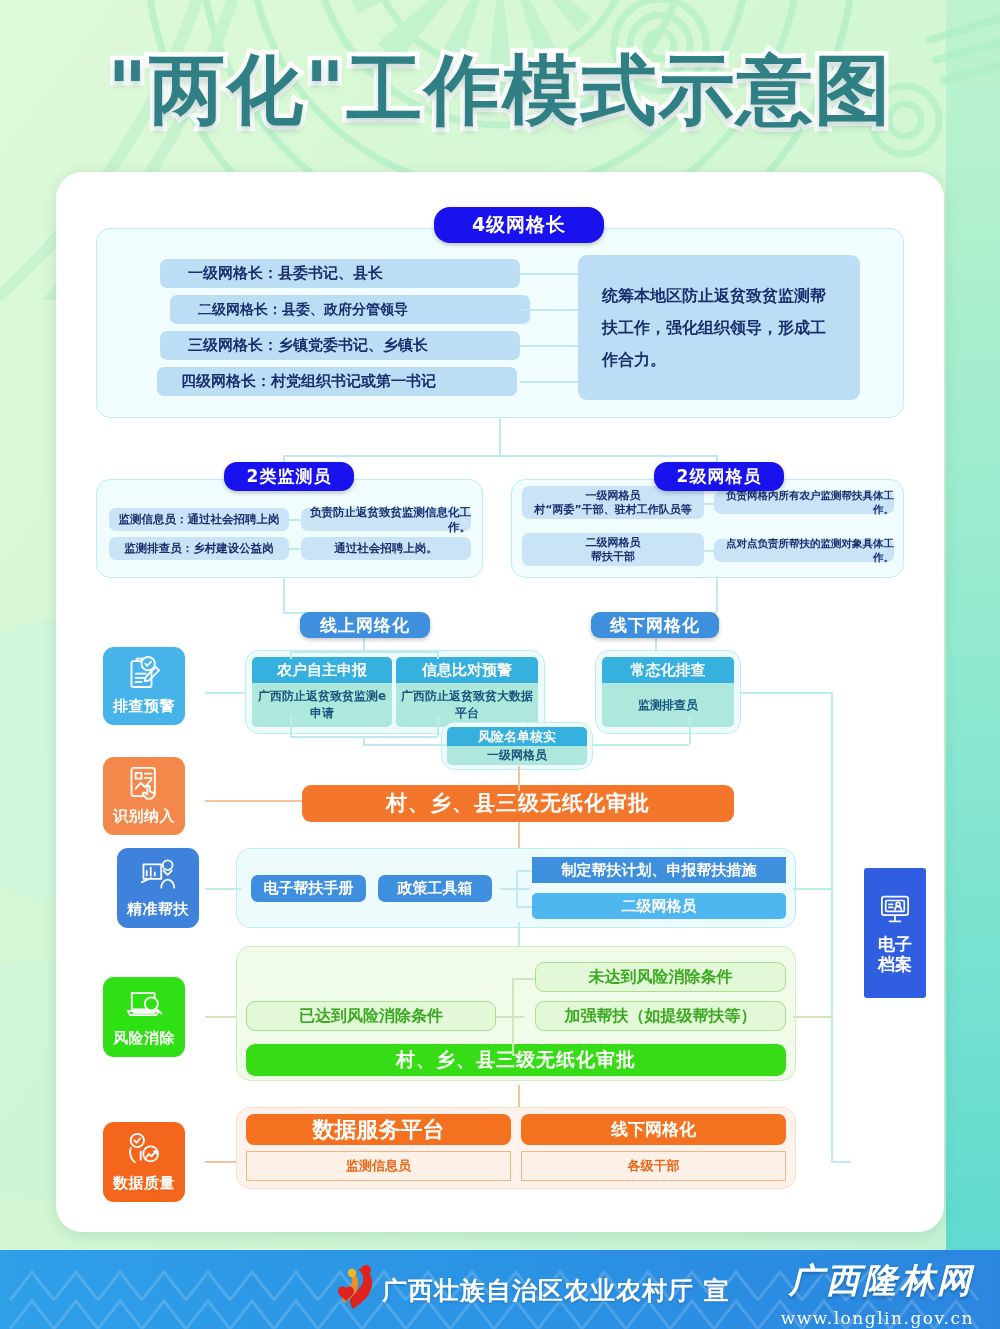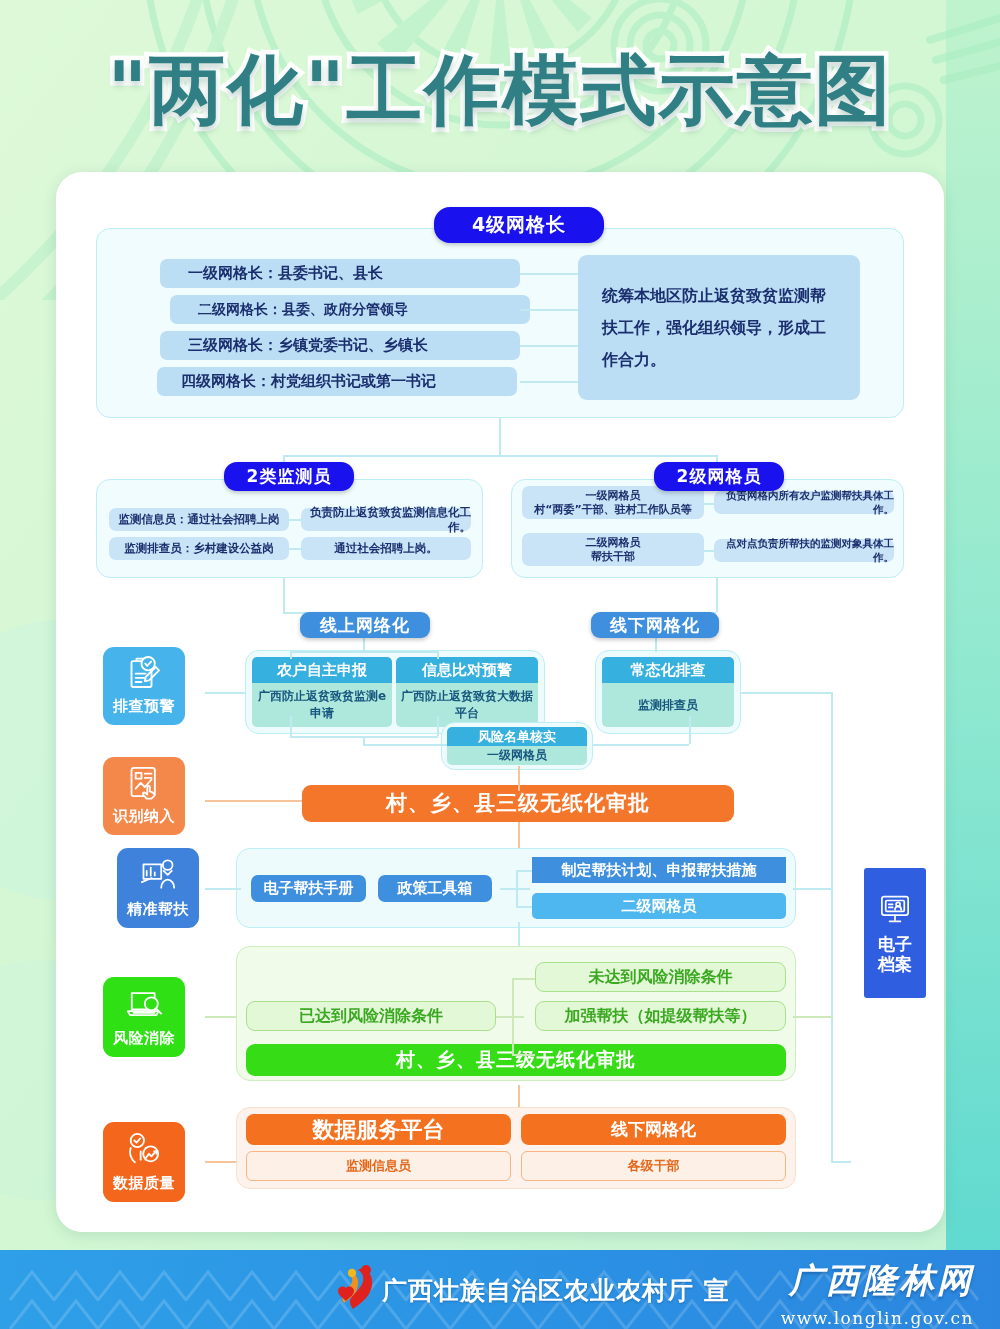--- a/index.html
+++ b/index.html
@@ -54,21 +54,21 @@
   
   .bx{
     position:absolute;display:flex;align-items:center;justify-content:center;
     text-align:right;border-radius:7px;font-weight:700;line-height:1.25;
   }
   .bx.lblue{background:#bcdef5;color:#1b2f6e;}
   .bx.lblue2{background:#c9e4f7;color:#1b2f6e;}
   .bx.midblue{background:#3f8fdf;color:#fff;}
   .bx.skyblue{background:#4eb7ef;color:#fff;}
   .bx.orangesolid{background:#f4711f;color:#fff;border-radius:8px;}
-  .bx.orangeout{background:#fdf0e6;color:#e4671a;border:1.5px solid #f6b583;border-radius:6px;}
+  .bx.orangeout{background:#fdf0e6;color:#e4671a;border:1.5px solid #f6b583;border-radius:0;}
   .bx.greensolid{background:#36dd16;color:#fff;border-radius:9px;}
   .bx.greenout{background:#e2f8d6;color:#3aa820;border:1.5px solid #a9e08e;border-radius:9px;}
   .bx.orangebig{background:#f4762a;color:#fff;border-radius:9px;font-size:21px;letter-spacing:1px;}
 
   
   .stack{position:absolute;border-radius:5px;overflow:hidden;}
   .stack .hd{height:26px;display:flex;align-items:center;justify-content:center;
     background:#36b0de;color:#fff;font-size:15px;font-weight:700;}
   .stack .bd{display:flex;align-items:center;justify-content:center;
     background:#aee8dd;color:#17567e;font-size:12px;font-weight:700;text-align:center;padding:0 3px;}

